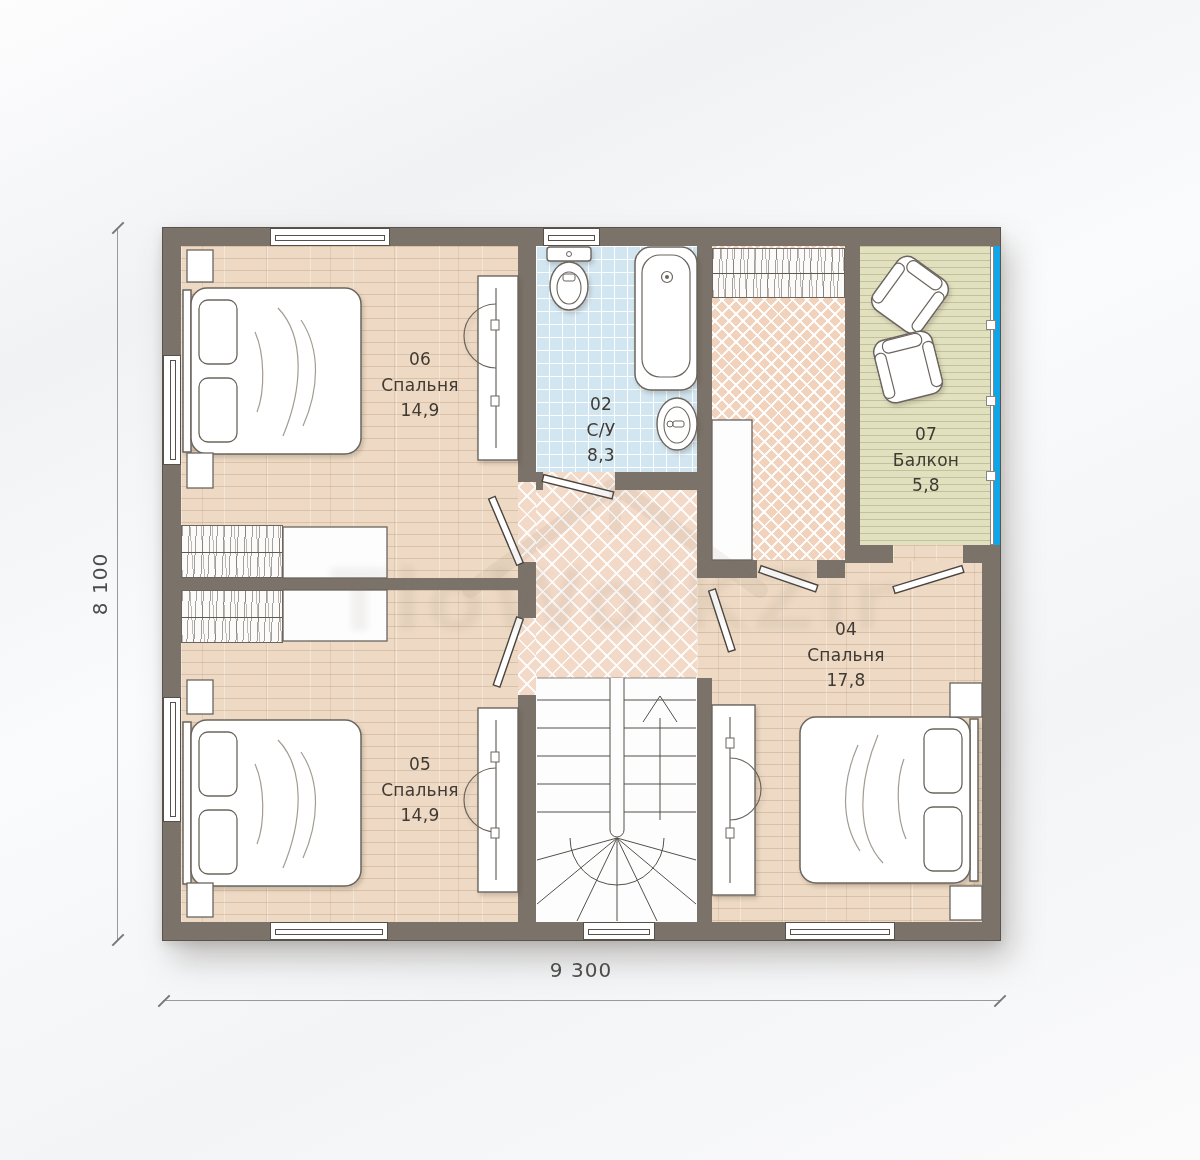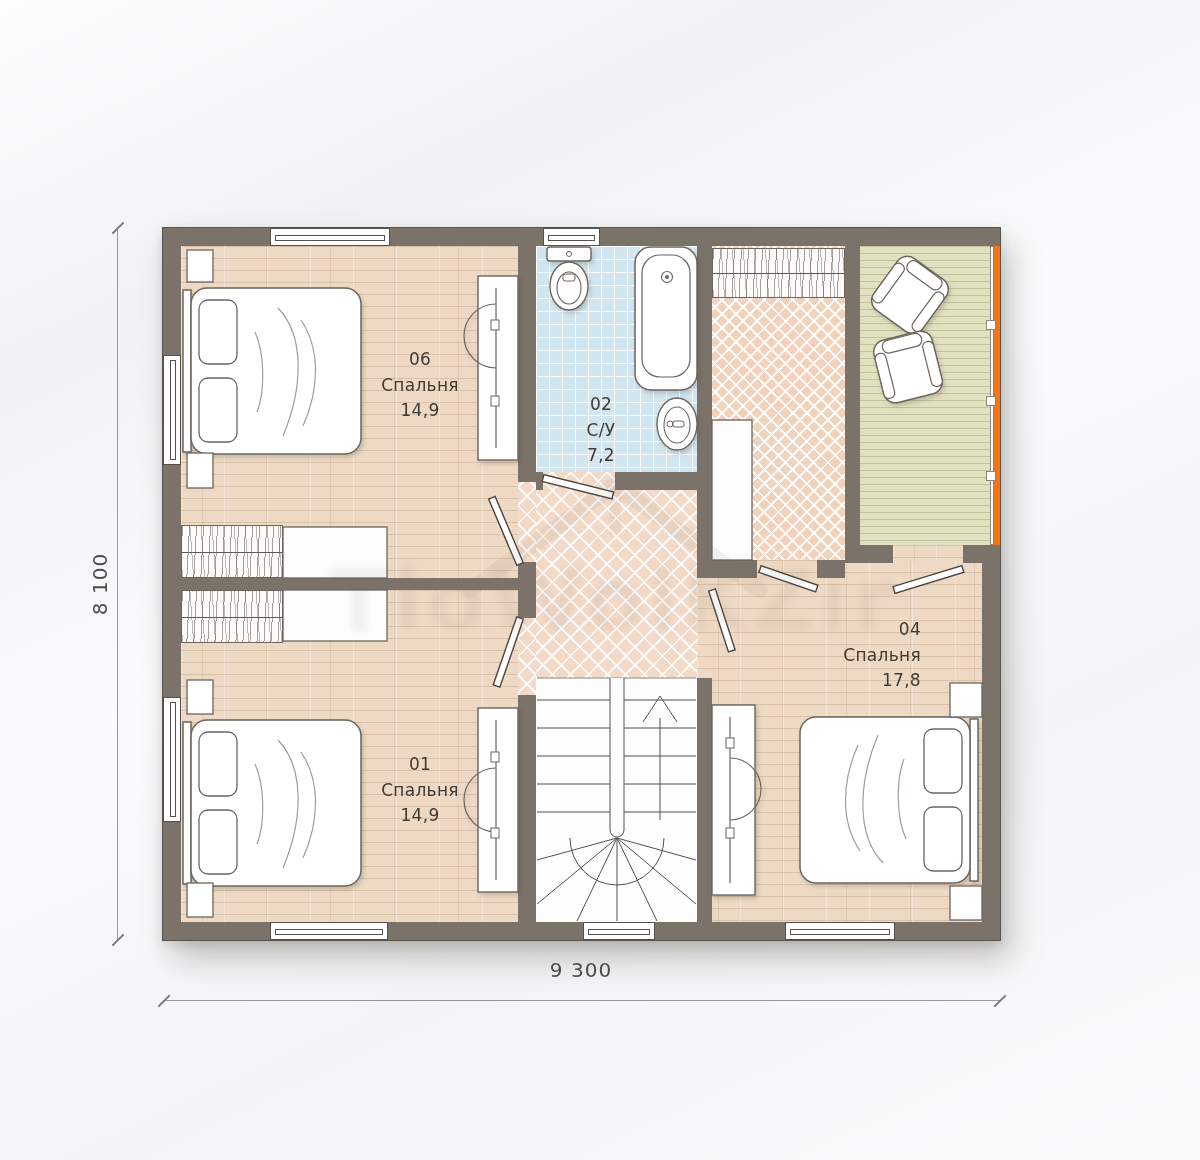--- a/index.html
+++ b/index.html
@@ -26,21 +26,21 @@
   }
   .watermark .wm-text{
     position:absolute;left:0;top:110px;width:560px;text-align:center;
     font-size:86px;font-weight:bold;letter-spacing:4px;color:rgba(122,112,103,0.16);
     filter:blur(3px);white-space:nowrap;
   }
   
   .plan{
     position:absolute;left:163px;top:228px;width:837px;height:712px;
     box-shadow:10px 18px 30px rgba(95,88,80,.35), 0 4px 10px rgba(95,88,80,.2);
-    background:#f97316;
+    background:#0ea5e9;
   }
   .floor,.wall,.window,.rack,.railing,.post,.label{position:absolute;box-sizing:border-box;}
   .floor{z-index:1;}
   .wood{
     background-color:var(--wood);
     background-image:
       repeating-linear-gradient(90deg, rgba(255,255,255,.32) 0 1px, transparent 1px 43px),
       repeating-linear-gradient(90deg, transparent 0 21px, rgba(150,110,80,.14) 21px 22px, transparent 22px 64px),
       repeating-linear-gradient(180deg, rgba(160,120,88,.26) 0 1px, transparent 1px 12px);
   }
@@ -315,29 +315,34 @@
     </svg>
 
     <div class="label" style="left:257px;top:119px;">
       <div>06</div>
       <div>Спальня</div>
       <div>14,9</div>
     </div>
     <div class="label" style="left:438px;top:164px;">
       <div>02</div>
       <div>С/У</div>
-      <div>7,2</div>
-    </div>
-    <div class="label" style="left:683px;top:389px;text-align:right;">
+      <div>8,3</div>
+    </div>
+    <div class="label" style="left:763px;top:194px;">
+      <div>07</div>
+      <div>Балкон</div>
+      <div>5,8</div>
+    </div>
+    <div class="label" style="left:683px;top:389px;">
       <div>04</div>
       <div>Спальня</div>
       <div>17,8</div>
     </div>
     <div class="label" style="left:257px;top:524px;">
-      <div>01</div>
+      <div>05</div>
       <div>Спальня</div>
       <div>14,9</div>
     </div>
   </div>
 
   <div class="dim-line" style="left:117px;top:228px;width:1px;height:712px;"></div>
   <div class="tick" style="left:110px;top:227px;"></div>
   <div class="tick" style="left:110px;top:939px;"></div>
   <div class="dim-text vert" style="left:55px;top:572px;width:90px;text-align:center;">8 100</div>
 

